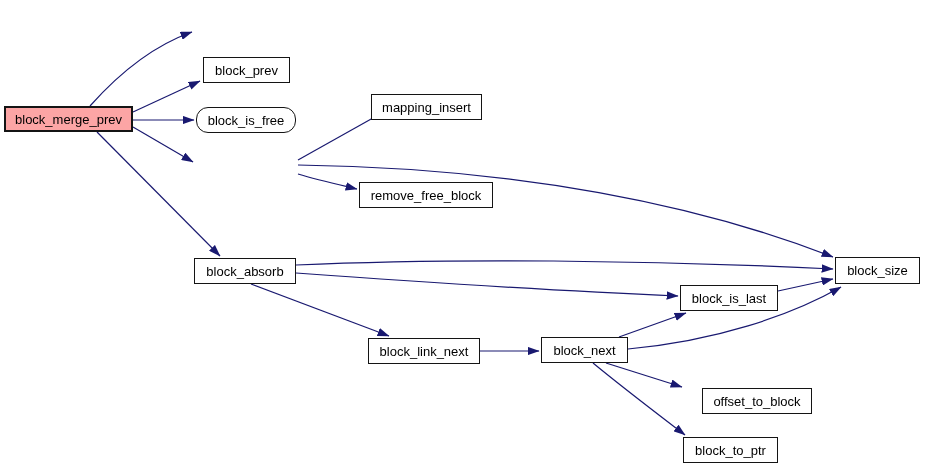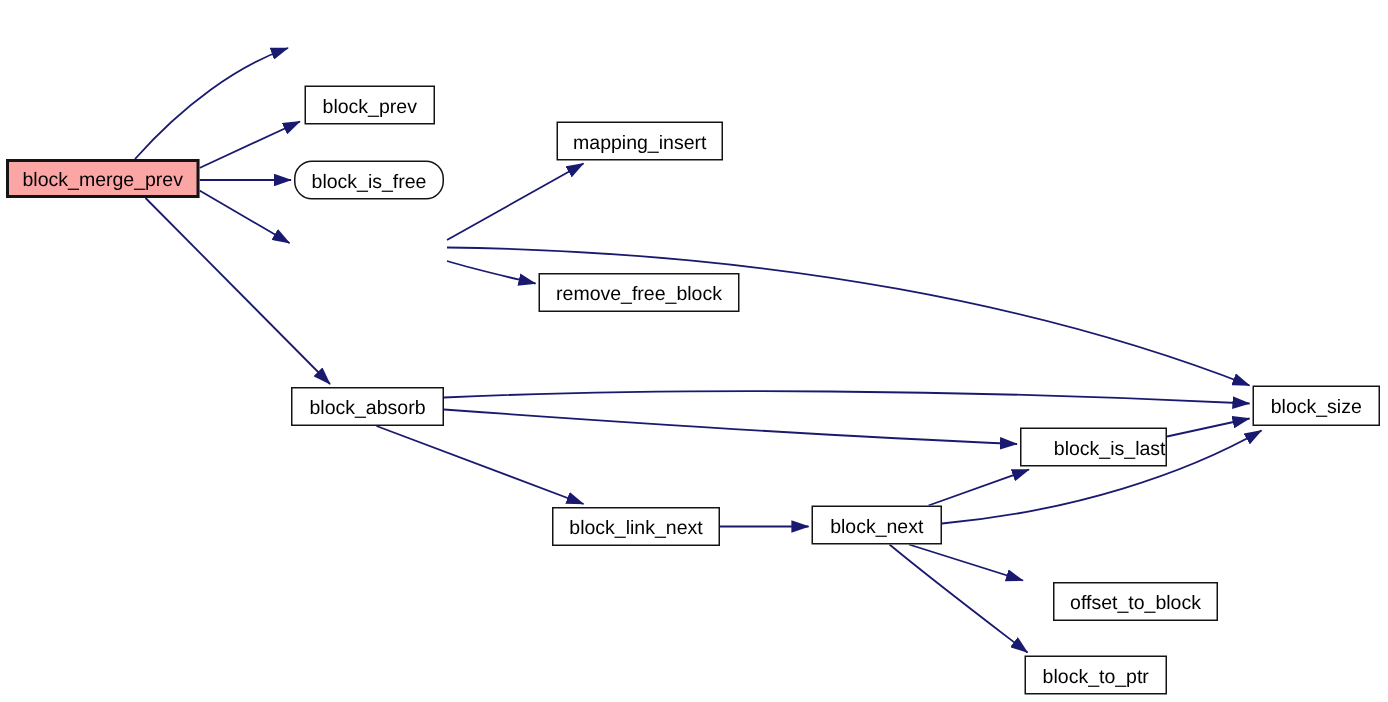--- a/index.html
+++ b/index.html
@@ -38,27 +38,27 @@
   .node.root {
     background: #fca5a5;
     border-width: 2px;
     cursor: default;
   }
   
   #n-block_merge_prev  { left:   4px; top: 106px; width: 129px; height: 26px; }
   #n-block_is_prev_free{ left: 181px; top:   5px; width: 132px; height: 26px; }
   #n-block_prev        { left: 203px; top:  57px; width:  87px; height: 26px; }
   #n-block_is_free     { left: 196px; top: 107px; width: 100px; height: 26px; border-radius: 12px; }
-  #n-mapping_insert    { left: 371px; top:  81px; width: 111px; height: 26px; }
+  #n-mapping_insert    { left: 371px; top:  94px; width: 111px; height: 26px; }
   #n-block_remove      { left: 195px; top: 158px; width: 103px; height: 26px; }
   #n-remove_free_block { left: 359px; top: 182px; width: 134px; height: 26px; }
   #n-block_absorb      { left: 194px; top: 258px; width: 102px; height: 26px; }
   #n-block_link_next   { left: 368px; top: 338px; width: 112px; height: 26px; }
   #n-block_next        { left: 541px; top: 337px; width:  87px; height: 26px; }
-  #n-block_is_last     { left: 680px; top: 285px; width:  98px; height: 26px; justify-content: flex-end; }
+  #n-block_is_last     { left: 680px; top: 285px; width:  98px; height: 26px; }
   #n-block_size        { left: 835px; top: 257px; width:  85px; height: 27px; }
   #n-offset_to_block   { left: 674px; top: 388px; width: 110px; height: 26px; margin-left: 28px; }
   #n-block_to_ptr      { left: 683px; top: 437px; width:  95px; height: 26px; }
 </style>
 </head>
 <body>
 
 <div id="canvas">
 
   <svg id="edges" viewBox="0 0 925 468" xmlns="http://www.w3.org/2000/svg">

